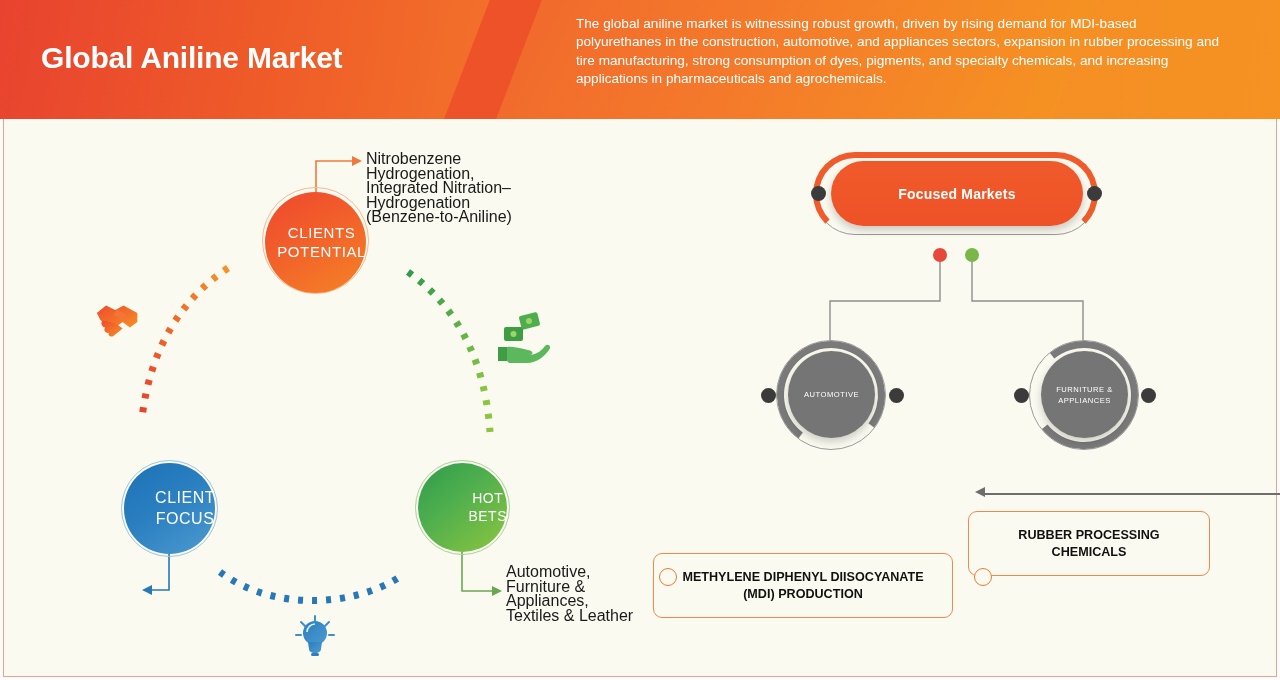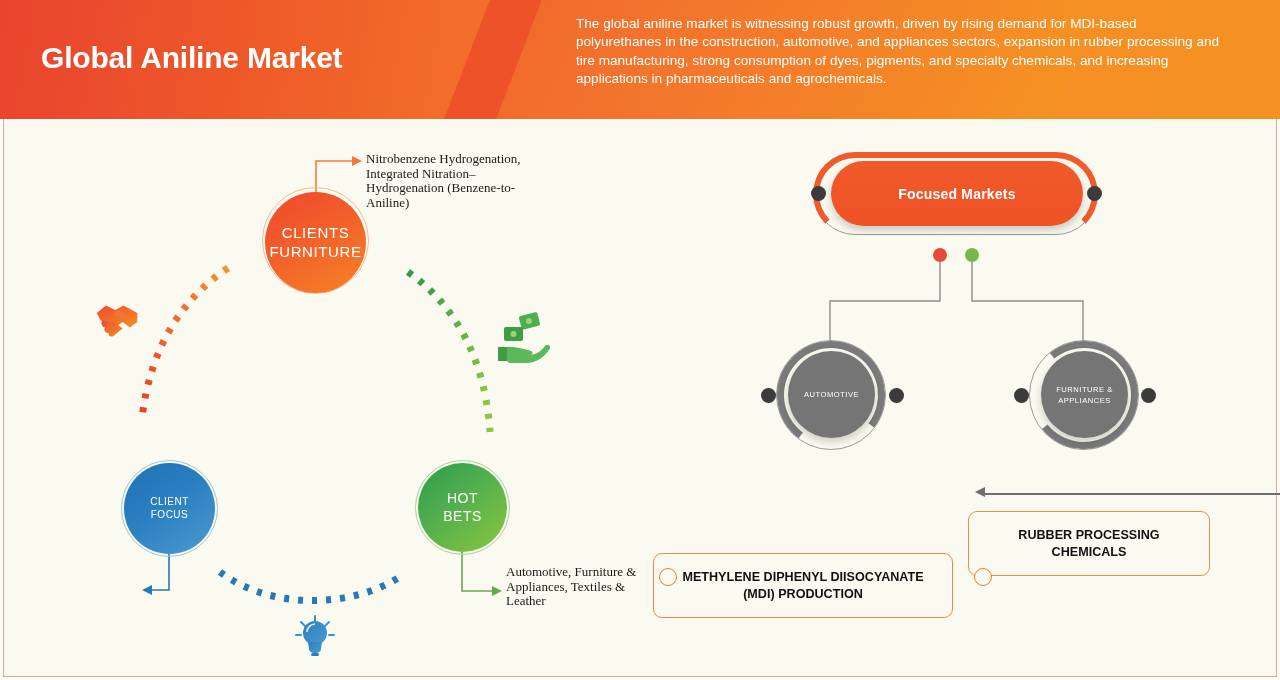--- a/index.html
+++ b/index.html
@@ -40,48 +40,48 @@
     position:absolute; left:3px; top:119px; width:1274px; height:558px;
     background:#fbfaf0; border:1px solid #f0a08a; border-top:none;
   }
 
   .stage { position:absolute; left:0; top:0; width:1280px; height:680px; z-index:3; pointer-events:none; }
   .stage > * { pointer-events:auto; }
 
   
   .bubble {
     position:absolute; border-radius:50%;
-    display:flex; align-items:center; justify-content:center;
+    display:flex; align-items:center; justify-content:flex-end;
     text-align:center; color:#fff; line-height:1.26;
   }
   .bubble-ring {
     position:absolute; border-radius:50%;
     border:1.4px solid rgba(255,255,255,0.95);
   }
 
   #clients-potential { left:265px; top:192px; width:101px; height:101px;
     background:linear-gradient(150deg,#ef4b2d 5%,#f15a2b 35%,#f58326 100%);
     font-size:15px; letter-spacing:0.6px; }
   #clients-potential-ring { left:262px; top:187px; width:107px; height:107px;
     border-color:#f9b892; }
 
   #client-focus { left:124px; top:463px; width:91px; height:91px;
     background:linear-gradient(145deg,#1d72b8 0%,#2a7fc0 45%,#4d9ad0 100%);
-    font-size:10px; letter-spacing:0.5px; }
+    font-size:16px; letter-spacing:0.5px; }
   #client-focus-ring { left:121px; top:460px; width:97px; height:97px;
     border-color:#9cc5e4; }
 
   #hot-bets { left:418px; top:463px; width:89px; height:89px;
     background:linear-gradient(140deg,#2e9c4b 0%,#4eae4e 40%,#8cc63f 100%);
     font-size:14px; letter-spacing:0.5px; }
   #hot-bets-ring { left:415px; top:460px; width:95px; height:95px;
     border-color:#a6d39a; }
 
   
-  .annot { position:absolute; font-size:13px; line-height:14.6px; color:#1a1a1a;font-family:Liberation Serif, serif; }
+  .annot { position:absolute; font-size:16px; line-height:14.6px; color:#1a1a1a; }
   #annot-clients { left:366px; top:152px; width:180px; }
   #annot-client-focus { left:8px; top:586px; width:132px; text-align:center; }
   #annot-hot-bets { left:506px; top:565px; width:136px; }
 
   
   .capsule-outer {
     position:absolute; left:813px; top:152px; width:285px; height:84px;
     border-radius:42px;
   }
   .capsule-arc-top {
@@ -224,21 +224,21 @@
       <path d="M 972 262 L 972 301 L 1083 301 L 1083 340"></path>
     </g>
   </svg>
 
   <div class="stage">
 
     <div class="bubble-ring" id="clients-potential-ring"></div>
     <div class="bubble" id="clients-potential">
       <span>
         <span>CLIENTS</span><br>
-        <span>FURNITURE</span>
+        <span>POTENTIAL</span>
       </span>
     </div>
     <div class="annot" id="annot-clients">Nitrobenzene Hydrogenation, Integrated Nitration–Hydrogenation (Benzene-to-Aniline)</div>
 
     <div class="bubble-ring" id="client-focus-ring"></div>
     <div class="bubble" id="client-focus">
       <span>
         <span>CLIENT</span><br>
         <span>FOCUS</span>
       </span>

